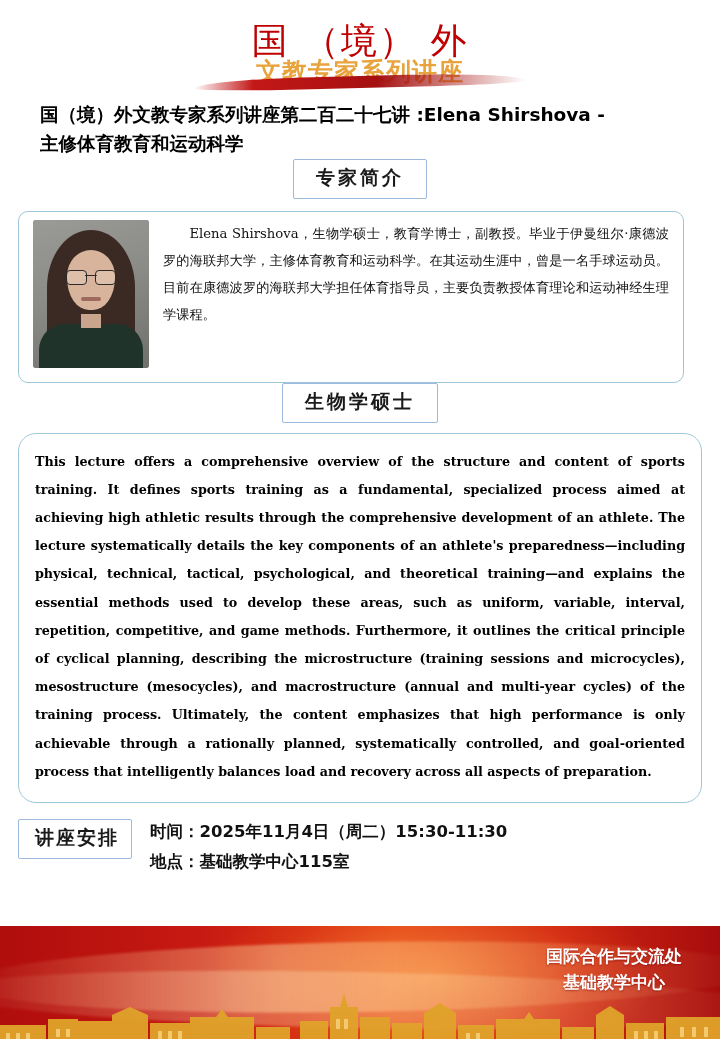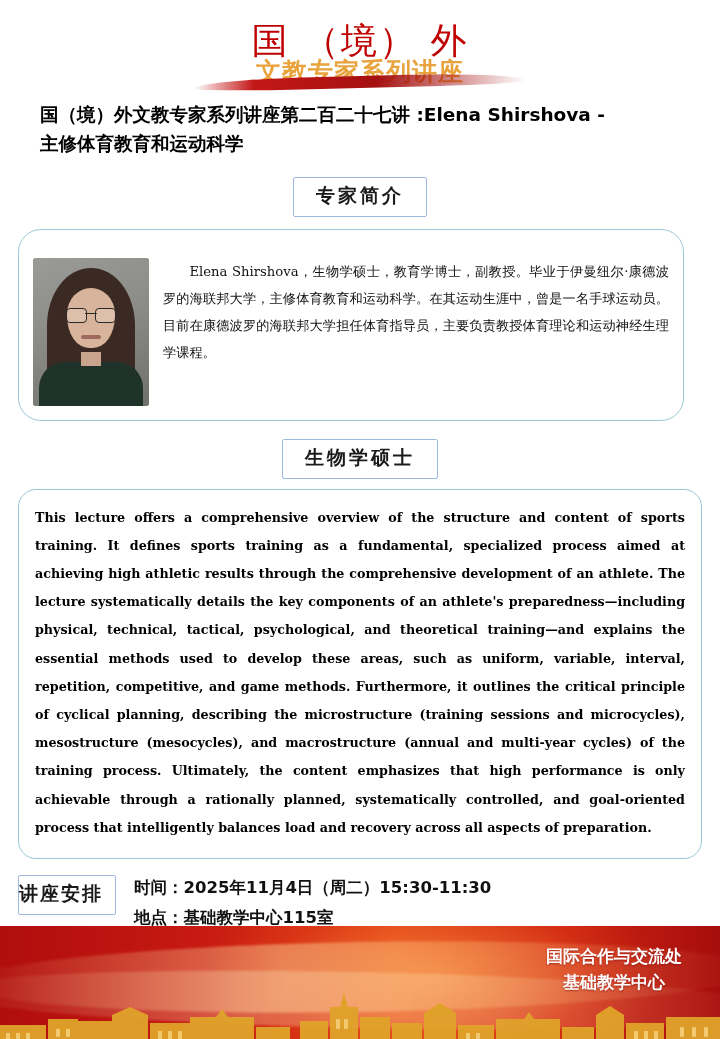--- a/index.html
+++ b/index.html
@@ -66,40 +66,40 @@
     font-weight: bold;
     color: #000000;
     line-height: 1.55;
     letter-spacing: 0px;
   }
 
   
   .pill-wrap {
     display: flex;
     justify-content: center;
-    margin-top: 18px;
+    margin-top: 0;
   }
   .pill {
     border: 1.4px solid #9db9e0;
     padding: 5px 22px 7px 22px;
     font-family: "DejaVu Sans", sans-serif;
     font-size: 19px;
     font-weight: bold;
     color: #1a1a1a;
     letter-spacing: 3px;
     background: #ffffff;
     border-radius: 2px;
   }
 
   
   .bio-box {
     margin: 12px 36px 0 18px;
     border: 1.3px solid #9dc7d8;
-    border-radius: 23px;
-    padding: 28px 14px 14px 14px;
+    border-radius: 10px;
+    padding: 8px 14px 14px 14px;
     display: flex;
     gap: 14px;
     box-sizing: border-box;
   }
   .portrait {
     width: 116px;
     height: 148px;
     flex: 0 0 116px;
     border-radius: 3px;
     overflow: hidden;
@@ -190,21 +190,21 @@
 
   
   .schedule {
     margin: 14px 18px 0 18px;
     display: flex;
     align-items: flex-start;
     gap: 18px;
   }
   .schedule-pill {
     border: 1.4px solid #9db9e0;
-    padding: 5px 12px 7px 0;
+    padding: 5px 12px 7px 16px;
     font-family: "DejaVu Sans", sans-serif;
     font-size: 19px;
     font-weight: bold;
     color: #1a1a1a;
     letter-spacing: 2px;
     white-space: nowrap;
     border-radius: 2px;
     margin-top: 2px;
   }
   .schedule-lines {

